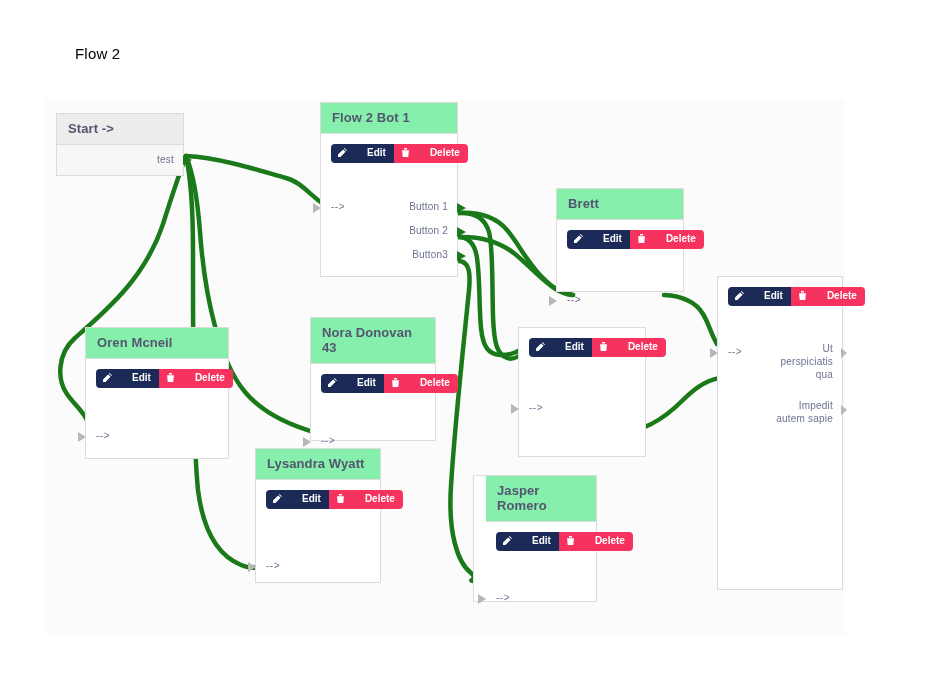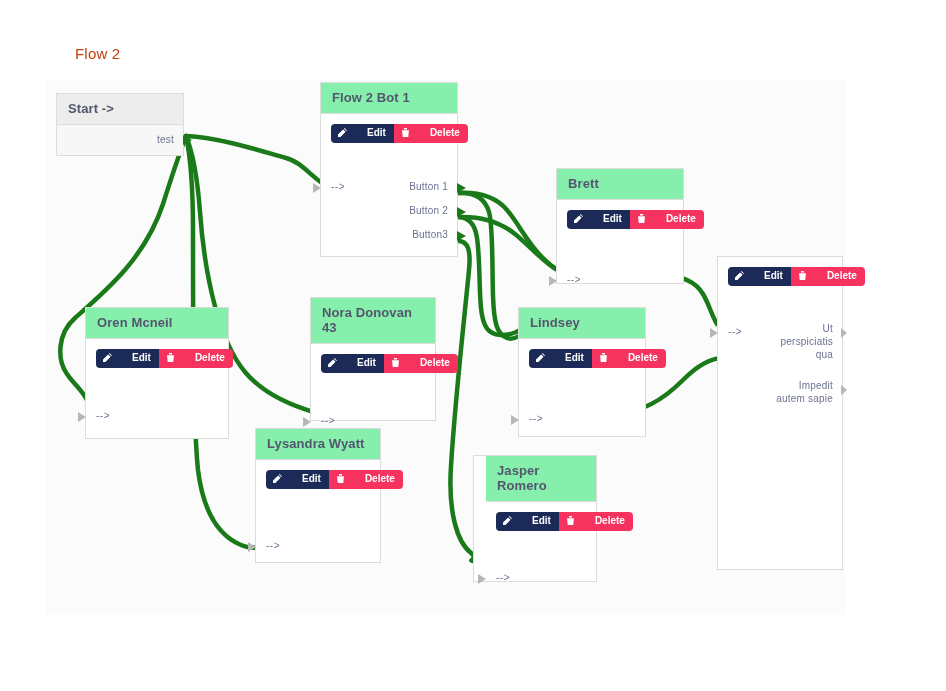--- a/index.html
+++ b/index.html
@@ -30,30 +30,30 @@
     top: 25px;
     width: 800px;
     height: 73px;
     background: #ffffff;
   }
   #flow-title {
     position: absolute;
     left: 30px;
     top: 20px;
     font-size: 15px;
-    color: #c2410c;
+    color: #000000;
     font-family: "Liberation Sans", sans-serif;
     letter-spacing: .2px;
   }
 
   
   #canvas {
     position: absolute;
     left: 45px;
-    top: 80px;
+    top: 100px;
     width: 800px;
     height: 535px;
     background: #fbfbfb;
     overflow: visible;
   }
 
   
   #edges {
     position: absolute;
     left: 0; top: 0;
@@ -310,21 +310,21 @@
                 </svg>
             </span>
             <span>Delete</span>
           </button>
         </div>
         <div class="port-in" style="top:80px;">--&gt;</div>
         <div class="conn-in" style="top:82px;"></div>
       </div>
     </div>
 
-    <div class="node" style="left:511px; top:88px; width:128px; height:116px;">
+    <div class="node" style="left:511px; top:88px; width:128px; height:104px;">
       <div class="node-header">Brett</div>
       <div class="node-body">
         <div class="btn-group">
           <button class="btn btn-edit">
             <span>
               <svg width="9" height="9" viewBox="0 0 10 10">
                   <path d="M0 7.3 L0 10 L2.7 10 L8.4 4.3 L5.7 1.6 Z M9.3 3.4 L10 2.7 L7.3 0 L6.6 0.7 Z" fill="#fff"></path>
                 </svg>
             </span>
             <span>Edit</span>
@@ -337,21 +337,20 @@
             </span>
             <span>Delete</span>
           </button>
         </div>
         <div class="port-in" style="top:74px;">--&gt;</div>
         <div class="conn-in" style="top:76px;"></div>
       </div>
     </div>
 
     <div class="node" style="left:473px; top:227px; width:128px; height:130px;">
-      <div class="node-header">Lindsey</div>
       <div class="node-body">
         <div class="btn-group">
           <button class="btn btn-edit">
             <span>
               <svg width="9" height="9" viewBox="0 0 10 10">
                   <path d="M0 7.3 L0 10 L2.7 10 L8.4 4.3 L5.7 1.6 Z M9.3 3.4 L10 2.7 L7.3 0 L6.6 0.7 Z" fill="#fff"></path>
                 </svg>
             </span>
             <span>Edit</span>
           </button>

